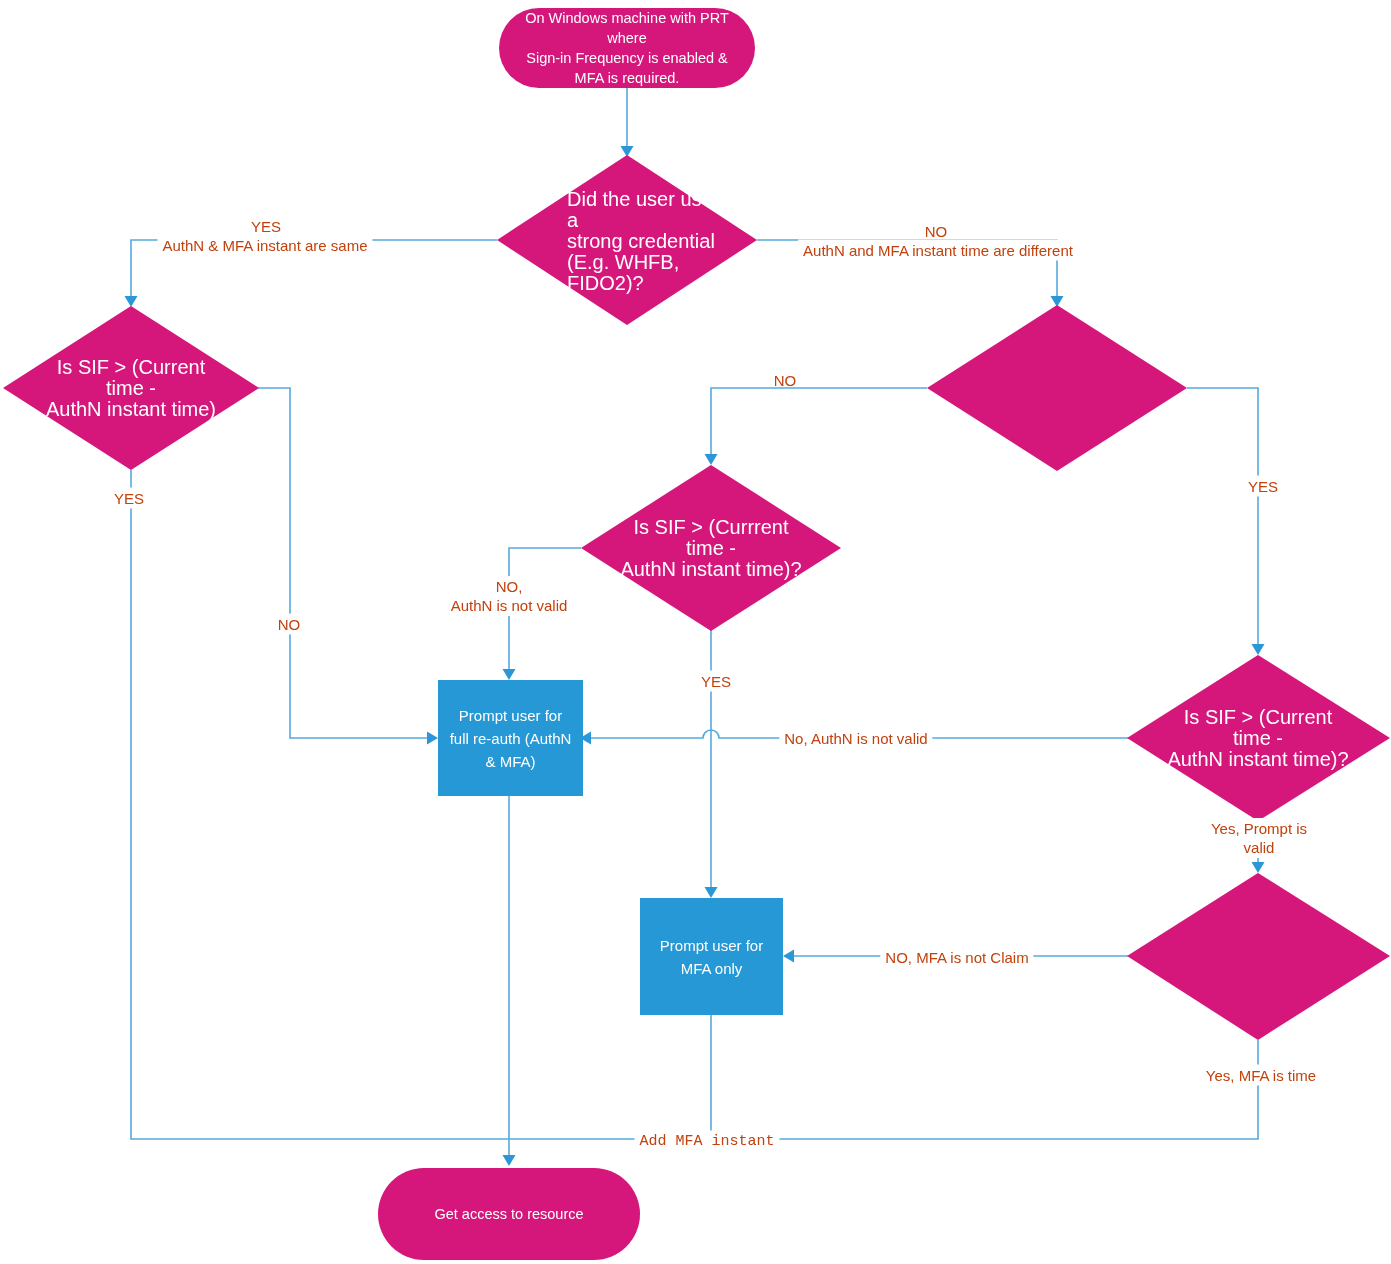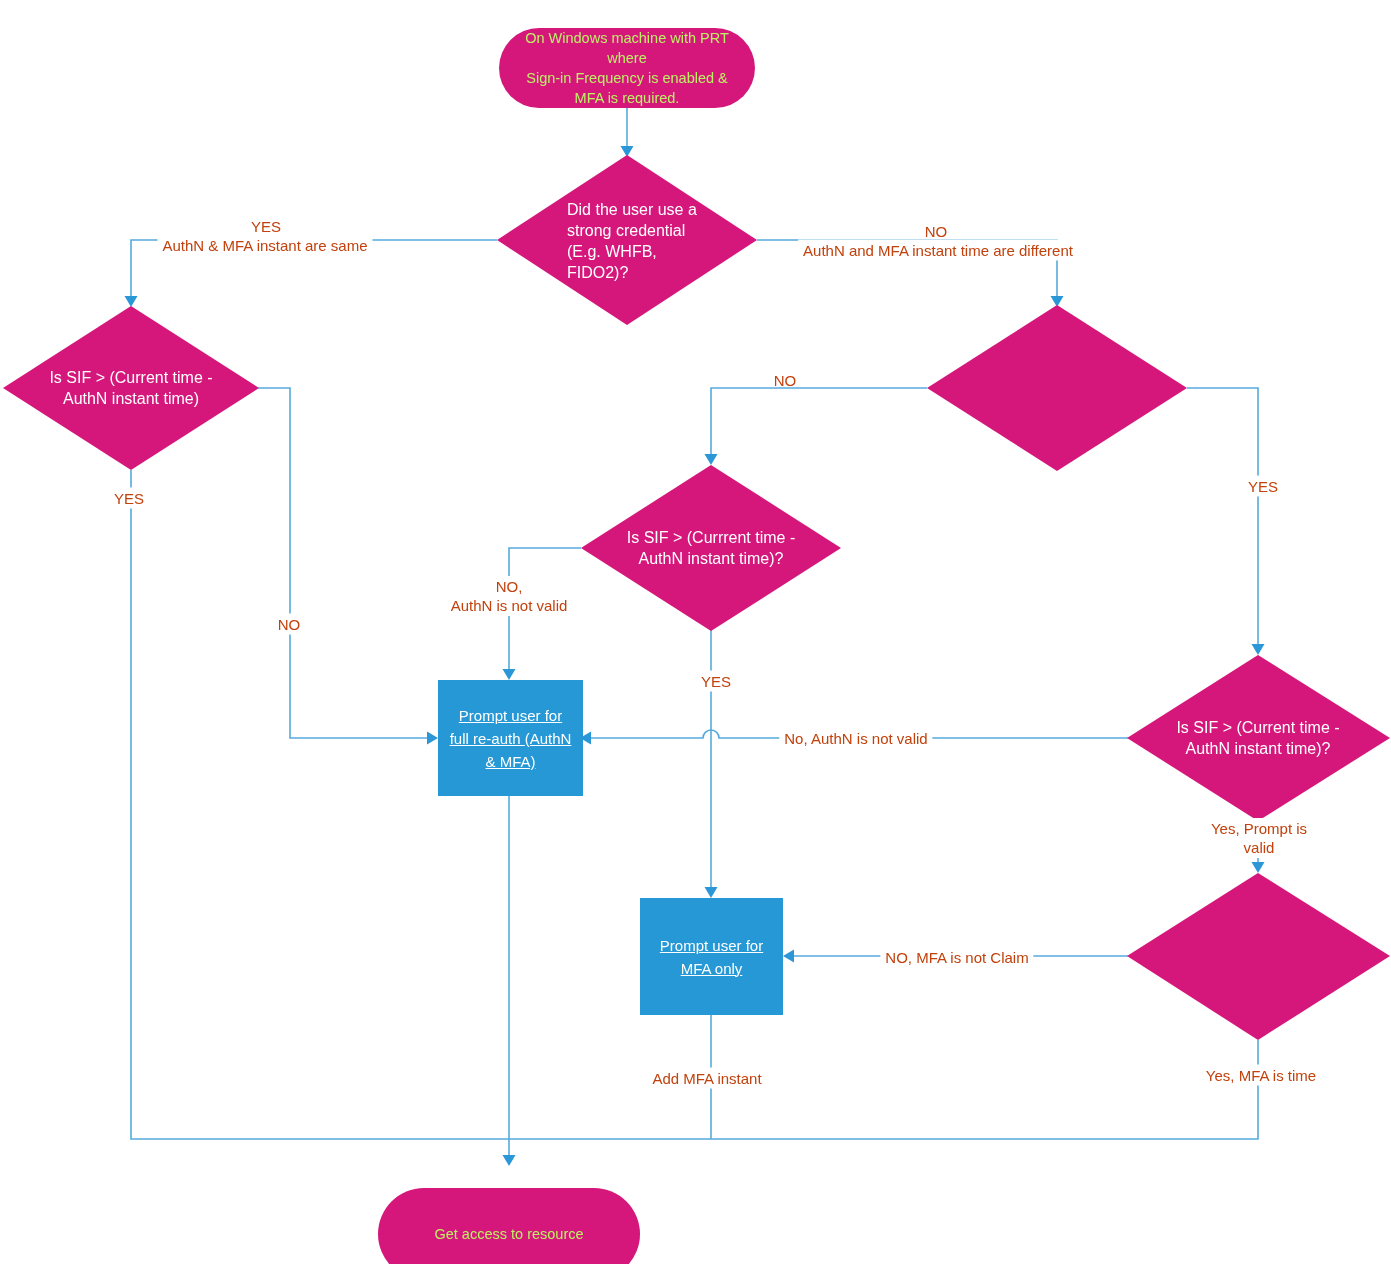--- a/index.html
+++ b/index.html
@@ -6,32 +6,32 @@
   #canvas{
     position:relative;width:1391px;height:1264px;background:#ffffff;overflow:hidden;
     font-family:"Liberation Sans", sans-serif;
   }
   #edges{position:absolute;left:0;top:0;}
   .edge{fill:none;stroke:#56aade;stroke-width:1.6px;}
   .arrow{fill:#2b97d6;stroke:none;}
   .diamond{fill:#d5177c;stroke:none;}
   .node-text{
     position:absolute;display:flex;align-items:center;justify-content:center;
-    text-align:center;color:#ffffff;font-size:16px;line-height:21px;white-space:pre-line;
+    text-align:center;color:#ffffff;font-size:20px;line-height:21px;white-space:pre-line;
   }
   .node-text.left{ text-align:left;justify-content:flex-start; }
   .stadium{
-    position:absolute;background:#d5177c;color:#bef264;display:flex;
+    position:absolute;background:#d5177c;color:#ffffff;display:flex;
     align-items:center;justify-content:center;text-align:center;
-    font-size:14.5px;line-height:20px;white-space:pre-line;margin-top:20px;
+    font-size:14.5px;line-height:20px;white-space:pre-line;
   }
   .procbox{
     position:absolute;background:#2598d5;color:#ffffff;display:flex;
     align-items:center;justify-content:center;text-align:center;
-    font-size:15px;line-height:23px;white-space:pre-line;text-decoration:underline;
+    font-size:15px;line-height:23px;white-space:pre-line;
   }
   .lbl{
     position:absolute;transform:translate(-50%,-50%);
     color:#c2410c;font-size:15px;line-height:19px;white-space:pre-line;
     text-align:center;background:#ffffff;padding:1px 5px;
   }
   .lbl.nobg{background:transparent;padding:0;}
 </style>
 </head>
 <body>
@@ -122,15 +122,15 @@
   <span class="lbl" style="left:289px;top:624px;">NO</span>
   <span class="lbl nobg" style="left:785px;top:380px;">NO</span>
   <span class="lbl" style="left:1263px;top:486px;">YES</span>
   <span class="lbl" style="left:509px;top:596px;">NO,
 AuthN is not valid</span>
   <span class="lbl" style="left:716px;top:681px;">YES</span>
   <span class="lbl" style="left:856px;top:738px;">No, AuthN is not valid</span>
   <span class="lbl" style="left:1259px;top:838px;">Yes, Prompt is valid</span>
   <span class="lbl" style="left:957px;top:957px;">NO, MFA is not Claim</span>
   <span class="lbl" style="left:1261px;top:1075px;">Yes, MFA is time</span>
-  <span class="lbl" style="left:707px;top:1078px;">Add MFA instant</span>
+  <span class="lbl" style="left:707px;top:1141px;font-family:Liberation Mono, monospace;">Add MFA instant</span>
 
 </div>
 
 </body></html>

